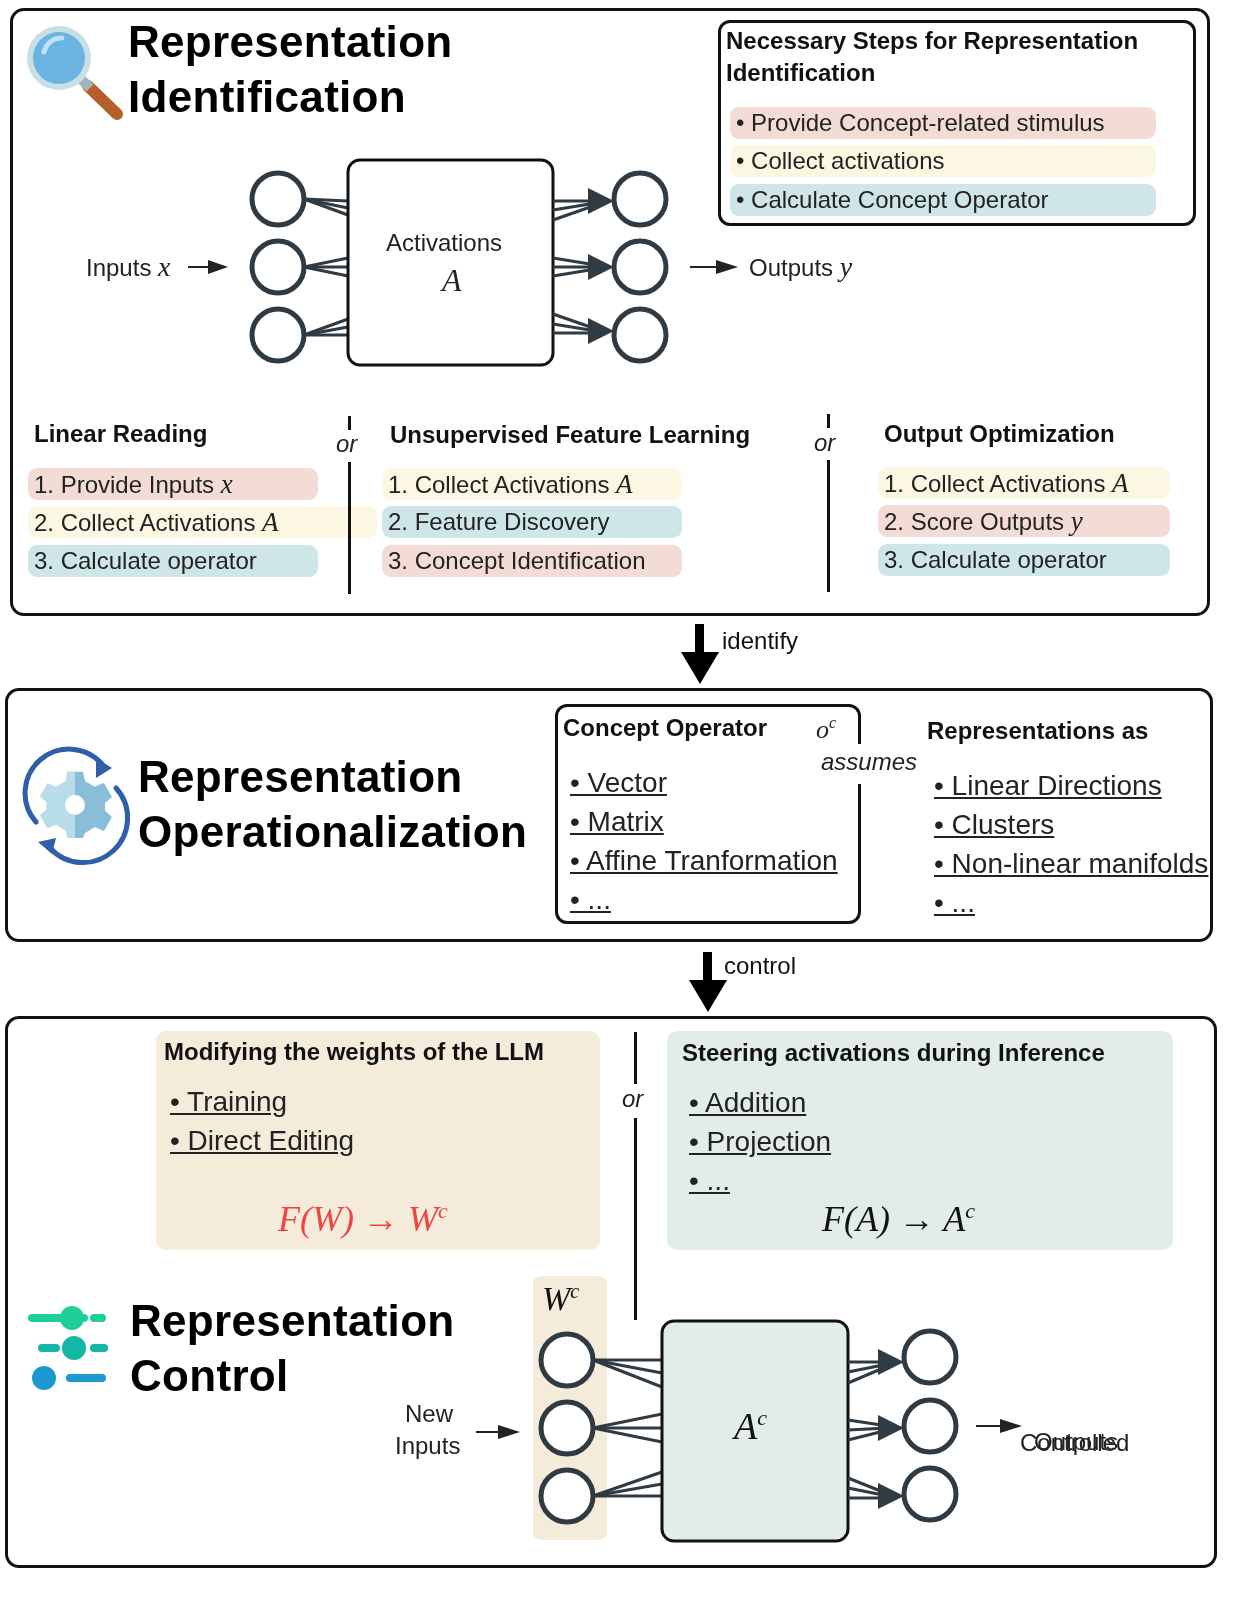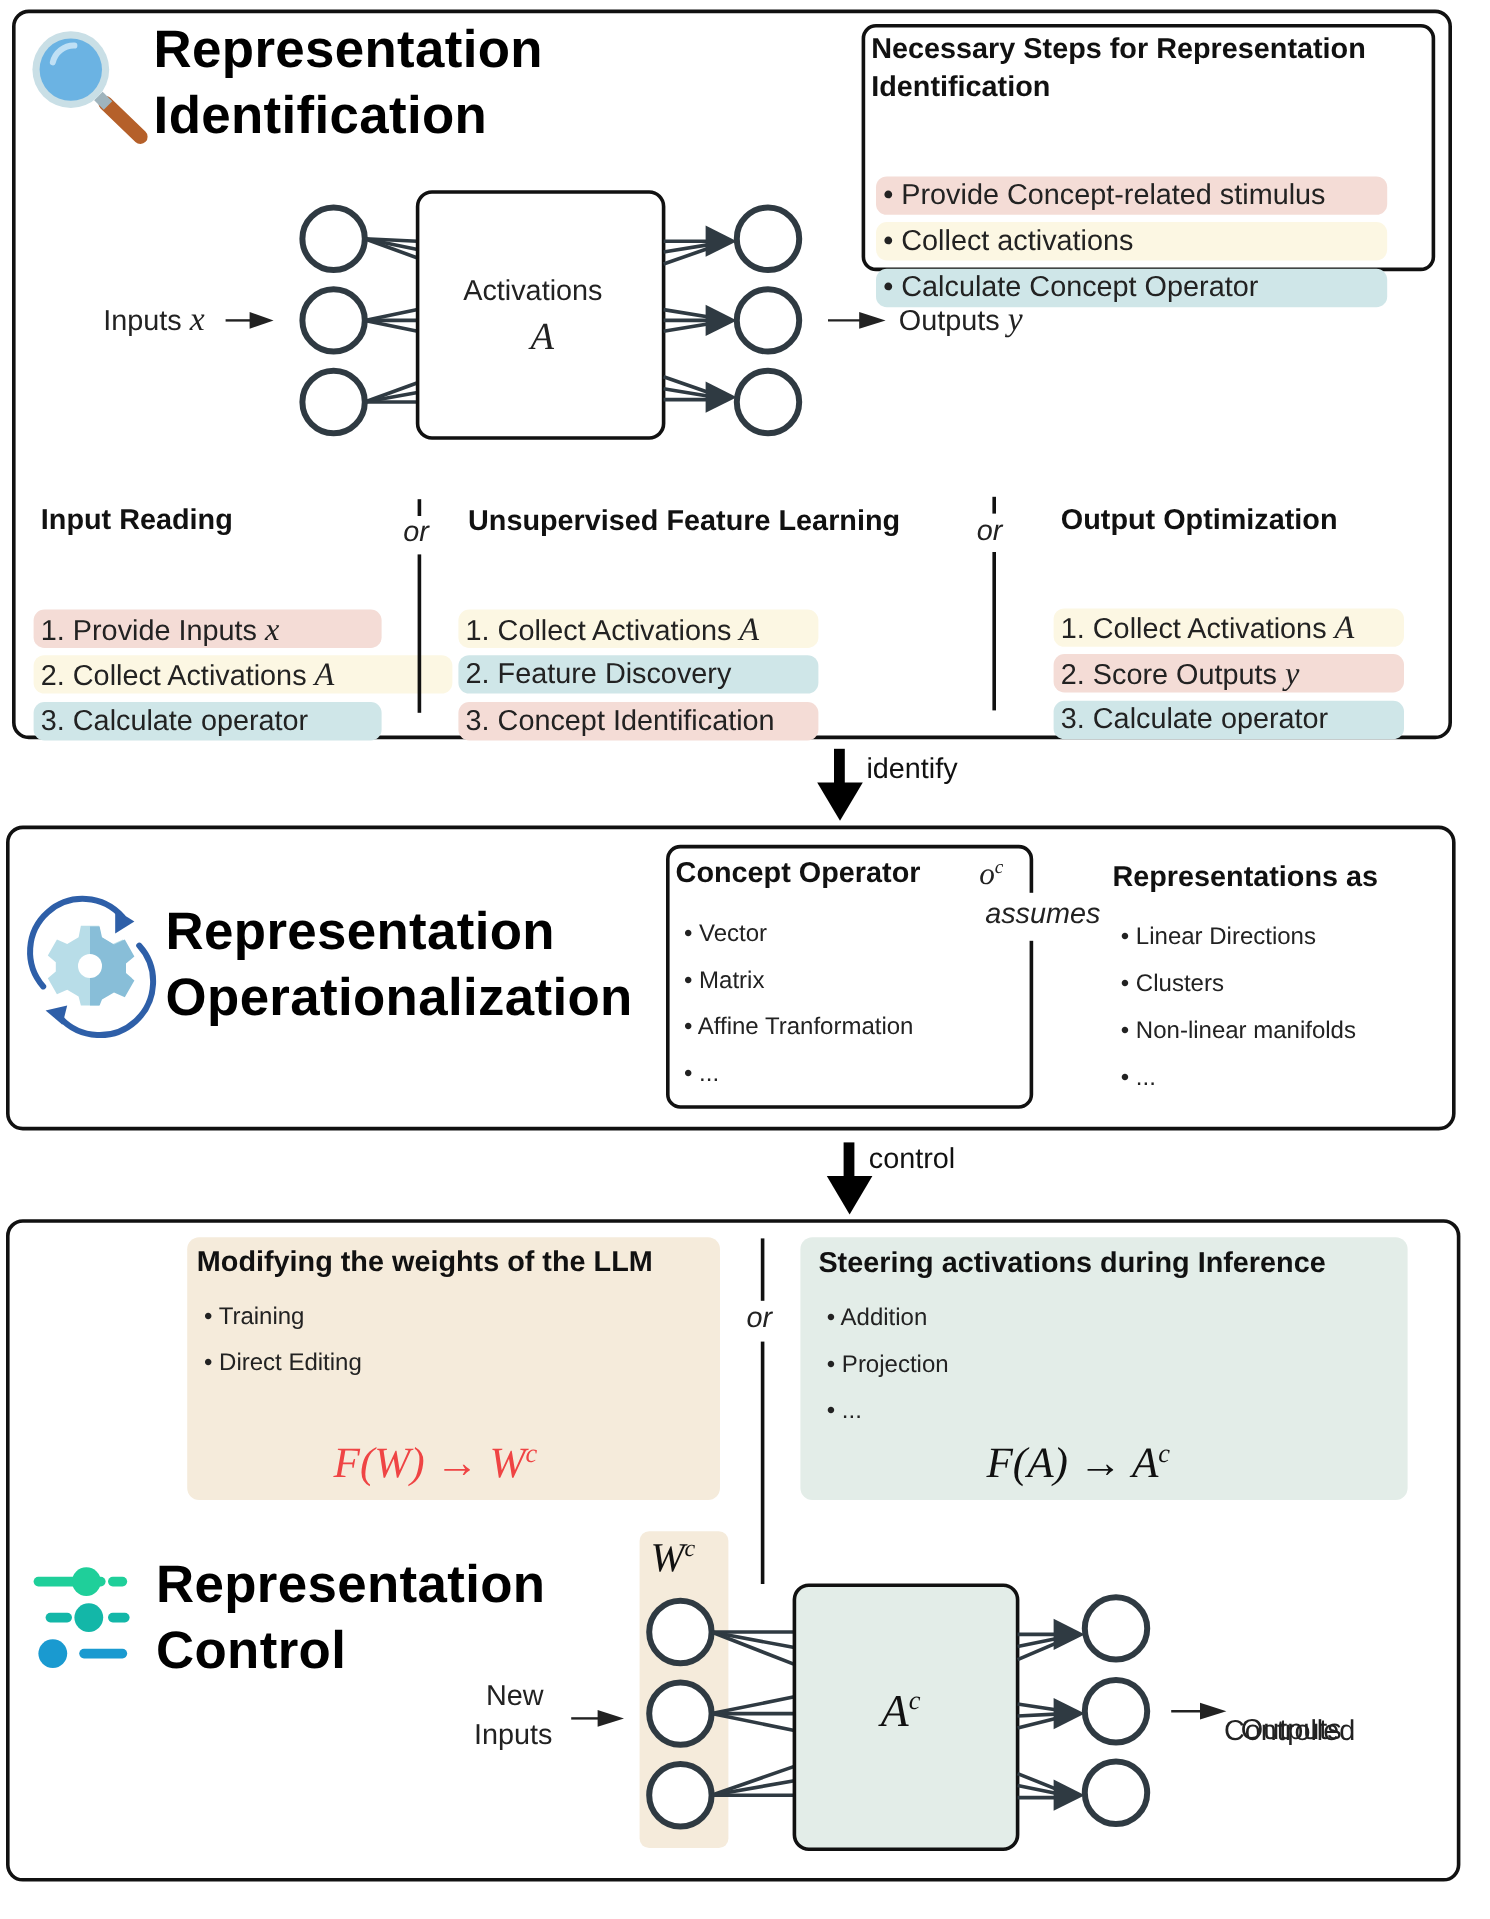--- a/index.html
+++ b/index.html
@@ -3,27 +3,27 @@
 <meta charset="utf-8">
 <style>
   html, body { margin: 0; padding: 0; background: #ffffff; }
   body { width: 1242px; height: 1599px; position: relative; overflow: hidden;
          font-family: "Liberation Sans", sans-serif; color: #111; }
   .panel { position: absolute; border: 3px solid #111; border-radius: 14px; background: #fff; box-sizing: border-box; }
   .big-title { position: absolute; font-weight: bold; font-size: 44px; line-height: 56px; color: #000; white-space: nowrap; letter-spacing: 0.3px; }
   .sub-title { position: absolute; font-weight: bold; font-size: 24px; color: #111; white-space: nowrap; }
   .txt { position: absolute; font-size: 24px; color: #222; white-space: nowrap; }
   .math { font-family: "Liberation Serif", "DejaVu Serif", serif; font-style: italic; }
-  .pill { position: absolute; height: 32px; border-radius: 9px; font-size: 24px; line-height: 32px; padding-left: 6px; box-sizing: border-box; white-space: nowrap; color: #222; margin-top: 40px; }
+  .pill { position: absolute; height: 32px; border-radius: 9px; font-size: 24px; line-height: 32px; padding-left: 6px; box-sizing: border-box; white-space: nowrap; color: #222; }
   .pill.red { background: #f4dcd6; }
   .pill.yellow { background: #fcf7e3; }
   .pill.teal { background: #cfe6e8; }
   .or { position: absolute; font-style: italic; font-size: 24px; color: #222; }
   .vline { position: absolute; width: 3px; background: #111; }
-  .list-item { position: absolute; font-size: 20px; color: #222; white-space: nowrap; }
+  .list-item { position: absolute; font-size: 28px; color: #222; white-space: nowrap; text-decoration: underline; }
   svg { position: absolute; overflow: visible; }
 </style>
 </head>
 <body>
 
 <div class="panel" style="left:10px; top:8px; width:1200px; height:608px;"></div>
 
 <svg style="left:22px; top:22px;" width="104" height="100" viewBox="0 0 104 100">
   <line x1="66" y1="64" x2="95" y2="92" stroke="#b5602a" stroke-width="12" stroke-linecap="round"></line>
   <line x1="60" y1="58" x2="68" y2="66" stroke="#9fb4bd" stroke-width="10"></line>
@@ -96,21 +96,21 @@
   <g>
     <line x1="690" y1="267" x2="720" y2="267" stroke="#222" stroke-width="2"></line>
     <path d="M716 260 L738 267 L716 274 Z" fill="#222"></path>
   </g>
 </svg>
 
 <div class="txt" style="left:386px; top:229px;">Activations</div>
 <div class="txt math" style="left:442px; top:262px; font-size:32px;">A</div>
 <div class="txt" style="left:749px; top:251px;"><span>Outputs</span> <span class="math" style="font-size:28px;">y</span></div>
 
-<div class="sub-title" style="left:34px; top:420px;">Input Reading</div>
+<div class="sub-title" style="left:34px; top:420px;">Linear Reading</div>
 <div class="pill red" style="left:28px; top:468px; width:290px;"><span>1. Provide Inputs </span><span class="math" style="font-size:27px;">x</span></div>
 <div class="pill yellow" style="left:28px; top:506px; width:349px;"><span>2. Collect Activations </span><span class="math" style="font-size:27px;">A</span></div>
 <div class="pill teal" style="left:28px; top:545px; width:290px;"><span>3. Calculate operator</span></div>
 
 <div class="vline" style="left:348px; top:416px; height:14px;"></div>
 <div class="or" style="left:336px; top:430px;">or</div>
 <div class="vline" style="left:348px; top:462px; height:132px;"></div>
 
 <div class="sub-title" style="left:390px; top:421px;">Unsupervised Feature Learning</div>
 <div class="pill yellow" style="left:382px; top:468px; width:300px;"><span>1. Collect Activations </span><span class="math" style="font-size:27px;">A</span></div>

